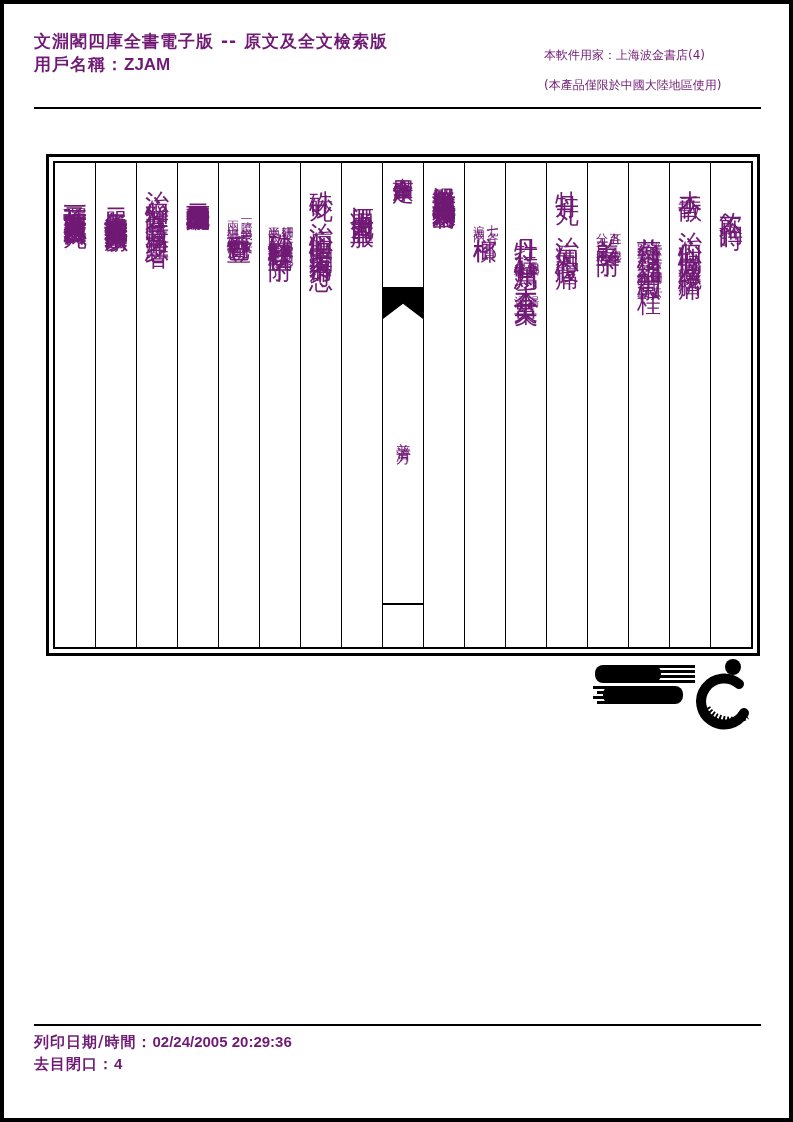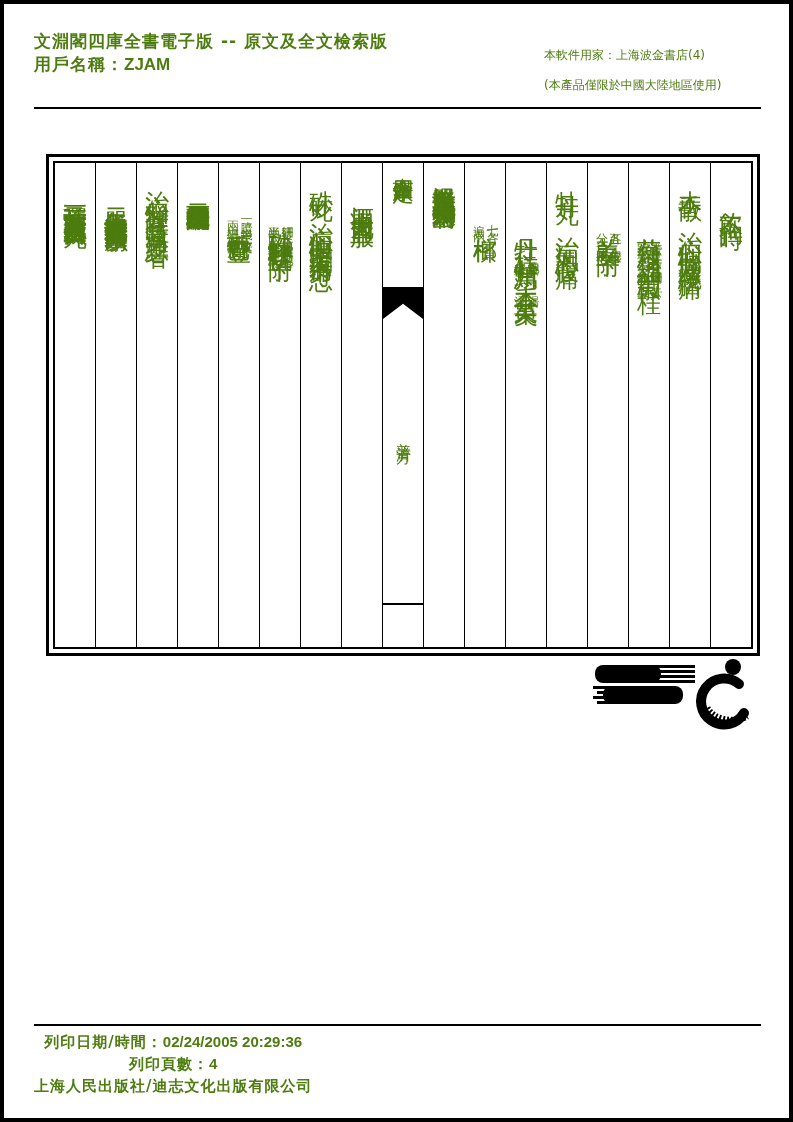--- a/index.html
+++ b/index.html
@@ -1,17 +1,17 @@
 <!DOCTYPE html>
 <html><head>
 <meta charset="utf-8">
 <style>
   html,body{margin:0;padding:0;background:#888;}
   .screen{position:relative;width:793px;height:1122px;background:#fff;box-sizing:border-box;
-          border:4px solid #000;font-family:"DejaVu Sans",sans-serif;color:#4d7c0f;overflow:hidden;}
+          border:4px solid #000;font-family:"DejaVu Sans",sans-serif;color:#701a75;overflow:hidden;}
 
   
   .header-left{position:absolute;left:30px;top:26px;font-weight:bold;font-size:17px;line-height:23px;letter-spacing:1px;}
   .header-left .latin{font-family:Liberation Sans, sans-serif;letter-spacing:0;}
   .header-right{position:absolute;left:540px;top:36px;width:235px;font-size:12px;line-height:30px;}
   .hrule{position:absolute;left:30px;right:28px;height:2px;background:#000;}
   .hrule.top{top:103px;}
   .hrule.bottom{top:1020px;}
 
   
@@ -31,21 +31,21 @@
   .spine-top{top:3px;writing-mode:vertical-rl;text-orientation:upright;font-size:21px;line-height:26px;letter-spacing:-1px;white-space:nowrap;}
   .bookmark{position:absolute;left:0;right:0;top:124px;height:32px;background:#000;
             clip-path:polygon(0 0,100% 0,100% 100%,50% 52%,0 100%);}
   .spine-mid{top:268px;writing-mode:vertical-rl;text-orientation:upright;font-size:15px;line-height:17px;letter-spacing:3px;white-space:nowrap;}
   .spine-line{position:absolute;left:0;right:0;top:440px;height:2px;background:#000;}
 
   
   .logo{position:absolute;left:585px;top:652px;}
 
   
-  .footer{position:absolute;left:30px;top:1027px;font-weight:bold;font-size:15px;line-height:22px;letter-spacing:1px;text-align:center;}
+  .footer{position:absolute;left:30px;top:1027px;font-weight:bold;font-size:15px;line-height:22px;letter-spacing:1px;}
   .footer .latin{font-family:"Liberation Sans",sans-serif;letter-spacing:0;}
 </style>
 </head>
 <body>
 
 <div class="screen">
 
   <div class="header-left">
     <div>文淵閣四庫全書電子版 -- 原文及全文檢索版</div>
     <div>
@@ -189,18 +189,17 @@
       </g>
     </svg>
   </div>
 
   <div class="hrule bottom"></div>
   <div class="footer">
     <div>
       <span>列印日期/時間：</span><span class="latin">02/24/2005 20:29:36</span>
     </div>
     <div>
-      <span>列印頁數：</span><span class="latin">4</span>
+      <span>去目閉口：</span><span class="latin">4</span>
     </div>
-    <div>上海人民出版社/迪志文化出版有限公司</div>
   </div>
 
 </div>
 
 </body></html>

